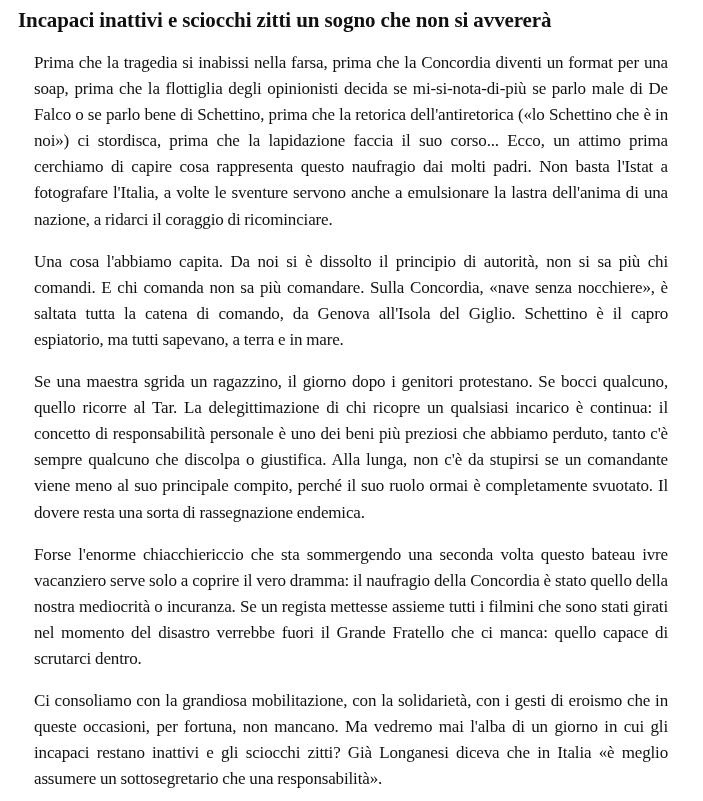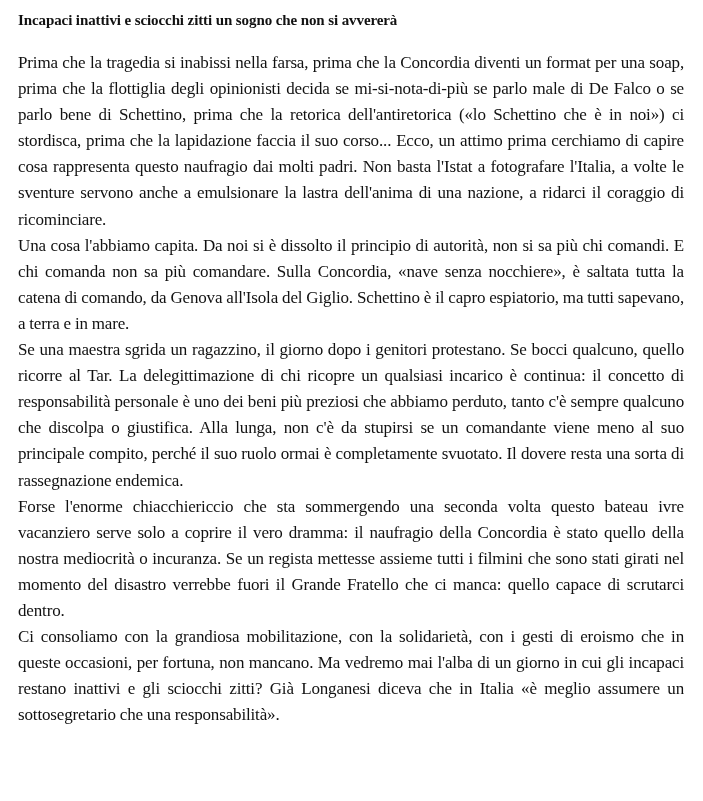--- a/index.html
+++ b/index.html
@@ -16,28 +16,28 @@
     }
     .article {
       position: relative;
       padding: 6px 19px 0 18px;
       box-sizing: border-box;
       width: 703px;
     }
     .title {
       font-family: "Liberation Serif", "DejaVu Serif", serif;
       font-weight: bold;
-      font-size: 15px;
+      font-size: 21px;
       line-height: 28px;
       margin: 0 0 16px 0;
       letter-spacing: -0.1px;
       color: #111;
     }
     .body p {
-      margin: 0;
+      margin: 16px;
       font-size: 17px;
       line-height: 26.1px;
       text-align: justify;
       text-align-last: left;
       letter-spacing: -0.15px;
       word-spacing: -0.2px;
     }
   </style>
 </head>
 <body>

